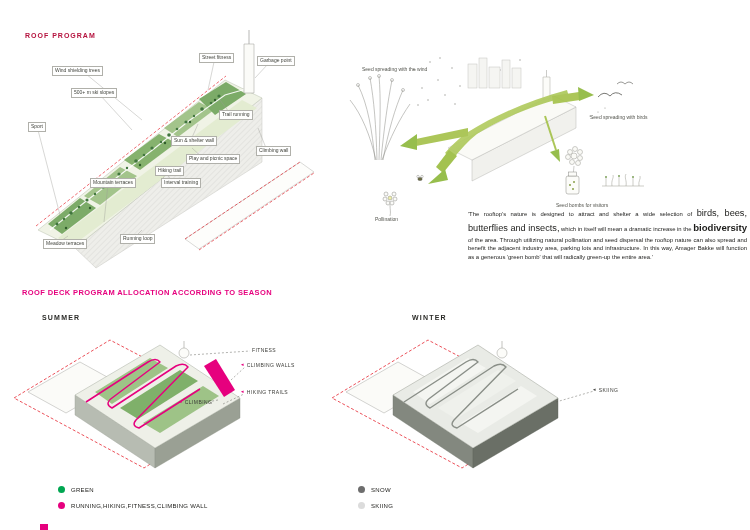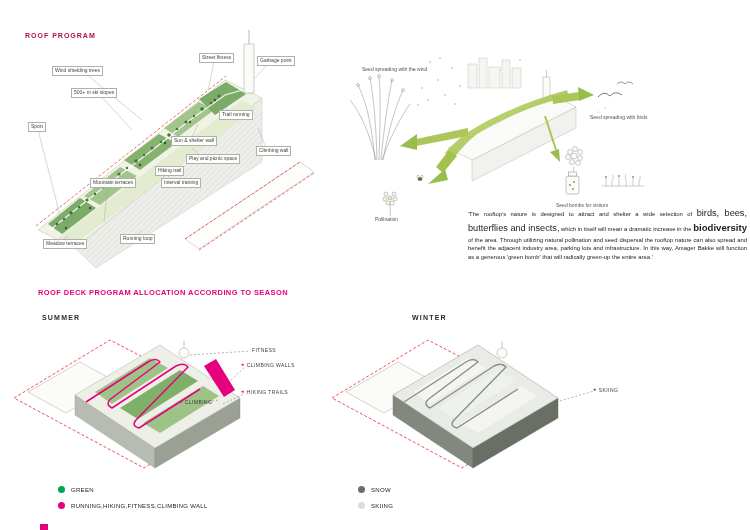--- a/index.html
+++ b/index.html
@@ -292,21 +292,21 @@
   <div class="box-label" style="left:43px;top:239px">Meadow terraces</div>
   <div class="box-label" style="left:120px;top:234px">Running loop</div>
 
   <div class="tiny-label" style="left:362px;top:66px">Seed spreading with the wind</div>
   <div class="tiny-label" style="left:590px;top:114px">Seed spreading with birds</div>
   <div class="tiny-label" style="left:556px;top:202px">Seed bombs for visitors</div>
   <div class="tiny-label" style="left:375px;top:216px">Pollination</div>
 
   <p class="bio-text"><span>'The rooftop's nature is designed to attract and shelter a wide selection of </span><span class="bio-lg">birds, bees, butterflies and insects,</span><span> which in itself will mean a dramatic increase in the </span><span class="bio-bold">biodiversity</span><span> of the area. Through utilizing natural pollination and seed dispersal the rooftop nature can also spread and benefit the adjacent industry area, parking lots and infrastructure. In this way, Amager Bakke will function as a generous 'green bomb' that will radically green-up the entire area.'</span></p>
 
-  <div class="season-heading" style="left:38px;top:288px">ROOF DECK PROGRAM ALLOCATION ACCORDING TO SEASON</div>
+  <div class="season-heading" style="left:22px;top:288px">ROOF DECK PROGRAM ALLOCATION ACCORDING TO SEASON</div>
   <div class="season-title" style="left:42px;top:314px">SUMMER</div>
   <div class="season-title" style="left:412px;top:314px">WINTER</div>
 
   <div class="callout" style="left:252px;top:347px">
     <span>FITNESS</span>
   </div>
   <div class="callout" style="left:240px;top:362px">
     <span class="arr arr-magenta">◄</span>
     <span>CLIMBING WALLS</span>
   </div>

